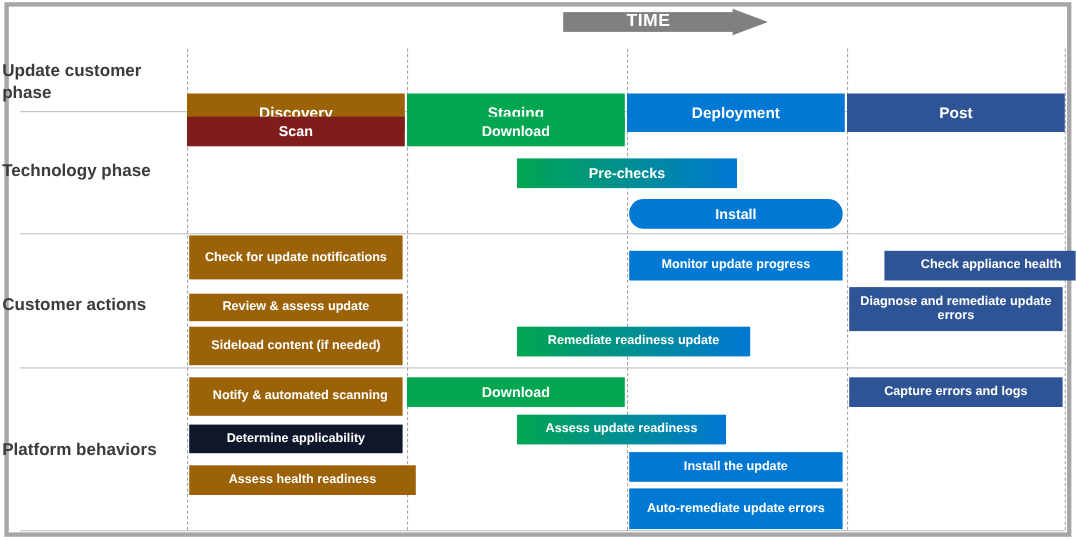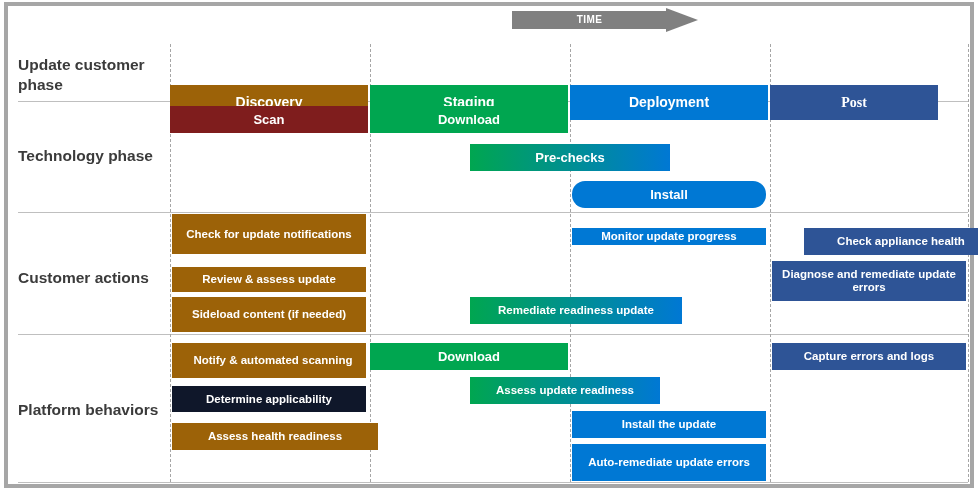--- a/index.html
+++ b/index.html
@@ -40,41 +40,41 @@
     border-top:12px solid transparent;
     border-bottom:12px solid transparent;
     border-left:32px solid #808080;
   }
   #time-arrow .time-label{
     position:absolute;left:0;top:3px;
     width:155px;height:18px;
     line-height:18px;
     text-align:center;
     color:#ffffff;
-    font-size:10px;
+    font-size:16px;
     font-weight:bold;
     letter-spacing:.4px;
   }
 
   
   .hline{
     position:absolute;
     height:0;
     border-top:1px solid #bfbfbf;
   }
   .vline{
     position:absolute;
     width:0;
     border-left:1px dashed #a6a6a6;
   }
 
   
   .row-label{
     position:absolute;
-    left:18px;
+    left:2px;
     width:150px;
     color:#3b3b3b;
     font-size:15.5px;
     font-weight:bold;
     line-height:20px;
   }
 
   
   .phase-cell{
     position:absolute;
@@ -123,38 +123,38 @@
       <div class="vline" style="left: 170px; top: 44px; height: 438px;"></div>
       <div class="vline" style="left: 370px; top: 44px; height: 438px;"></div>
       <div class="vline" style="left: 570px; top: 44px; height: 438px;"></div>
       <div class="vline" style="left: 770px; top: 44px; height: 438px;"></div>
       <div class="vline" style="left: 968px; top: 44px; height: 438px;"></div>
     </div>
   <div id="header-layer">
       <div class="phase-cell" style="left: 170px; top: 46px; width: 198px; background: rgb(156, 98, 8);">Discovery</div>
       <div class="phase-cell" style="left: 370px; top: 46px; width: 198px; background: rgb(0, 166, 80);">Staging</div>
       <div class="phase-cell" style="left: 570px; top: 46px; width: 198px; background: rgb(0, 120, 212);">Deployment</div>
-      <div class="phase-cell" style="left: 770px; top: 46px; width: 168px; background: rgb(46, 84, 150); font-family: Liberation Serif, serif;">Post</div>
+      <div class="phase-cell" style="left: 770px; top: 46px; width: 198px; background: rgb(46, 84, 150);">Post</div>
     </div>
   <div id="labels-layer">
       <div class="row-label" style="top: 55px;">Update customer phase</div>
       <div class="row-label" style="top: 146px;">Technology phase</div>
       <div class="row-label" style="top: 268px;">Customer actions</div>
       <div class="row-label" style="top: 400px;">Platform behaviors</div>
     </div>
   <div id="bars-layer">
       <div class="bar big" style="left: 170px; top: 106px; width: 198px; height: 27px; background: #7f1d1d;">Scan</div>
       <div class="bar big" style="left: 370px; top: 106px; width: 198px; height: 27px; background: rgb(0, 166, 80);">Download</div>
       <div class="bar big" style="left: 470px; top: 144px; width: 200px; height: 27px; background-image: linear-gradient(90deg, rgb(0, 166, 80) 0%, rgb(0, 120, 212) 100%);">Pre-checks</div>
       <div class="bar big" style="left: 572px; top: 181px; width: 194px; height: 27px; background: rgb(0, 120, 212); border-radius: 13px;">Install</div>
       <div class="bar " style="left: 172px; top: 214px; width: 194px; height: 40px; background: rgb(156, 98, 8);">Check for update notifications</div>
       <div class="bar " style="left: 172px; top: 267px; width: 194px; height: 25px; background: rgb(156, 98, 8);">Review &amp; assess update</div>
       <div class="bar " style="left: 172px; top: 297px; width: 194px; height: 35px; background: rgb(156, 98, 8);">Sideload content (if needed)</div>
       <div class="bar " style="left: 470px; top: 297px; width: 212px; height: 27px; background-image: linear-gradient(90deg, rgb(0, 166, 80) 0%, rgb(0, 120, 212) 100%);">Remediate readiness update</div>
-      <div class="bar " style="left: 572px; top: 228px; width: 194px; height: 17px; background: rgb(0, 120, 212);">Monitor update progress</div>
+      <div class="bar " style="left: 572px; top: 228px; width: 194px; height: 27px; background: rgb(0, 120, 212);">Monitor update progress</div>
       <div class="bar " style="left: 772px; top: 228px; width: 194px; height: 27px; background: rgb(46, 84, 150); margin-left: 32px;">Check appliance health</div>
       <div class="bar " style="left: 772px; top: 261px; width: 194px; height: 40px; background: rgb(46, 84, 150);">Diagnose and remediate update errors</div>
       <div class="bar " style="left: 172px; top: 343px; width: 194px; height: 35px; background: rgb(156, 98, 8); padding-left: 12px;">Notify &amp; automated scanning</div>
       <div class="bar " style="left: 172px; top: 386px; width: 194px; height: 26px; background: #0f172a;">Determine applicability</div>
       <div class="bar " style="left: 172px; top: 423px; width: 206px; height: 27px; background: rgb(156, 98, 8);">Assess health readiness</div>
       <div class="bar big" style="left: 370px; top: 343px; width: 198px; height: 27px; background: rgb(0, 166, 80);">Download</div>
       <div class="bar " style="left: 470px; top: 377px; width: 190px; height: 27px; background-image: linear-gradient(90deg, rgb(0, 166, 80) 0%, rgb(0, 120, 212) 100%);">Assess update readiness</div>
       <div class="bar " style="left: 572px; top: 411px; width: 194px; height: 27px; background: rgb(0, 120, 212);">Install  the update</div>
       <div class="bar " style="left: 572px; top: 444px; width: 194px; height: 37px; background: rgb(0, 120, 212);">Auto-remediate update errors</div>
       <div class="bar " style="left: 772px; top: 343px; width: 194px; height: 27px; background: rgb(46, 84, 150);">Capture errors and logs</div>

